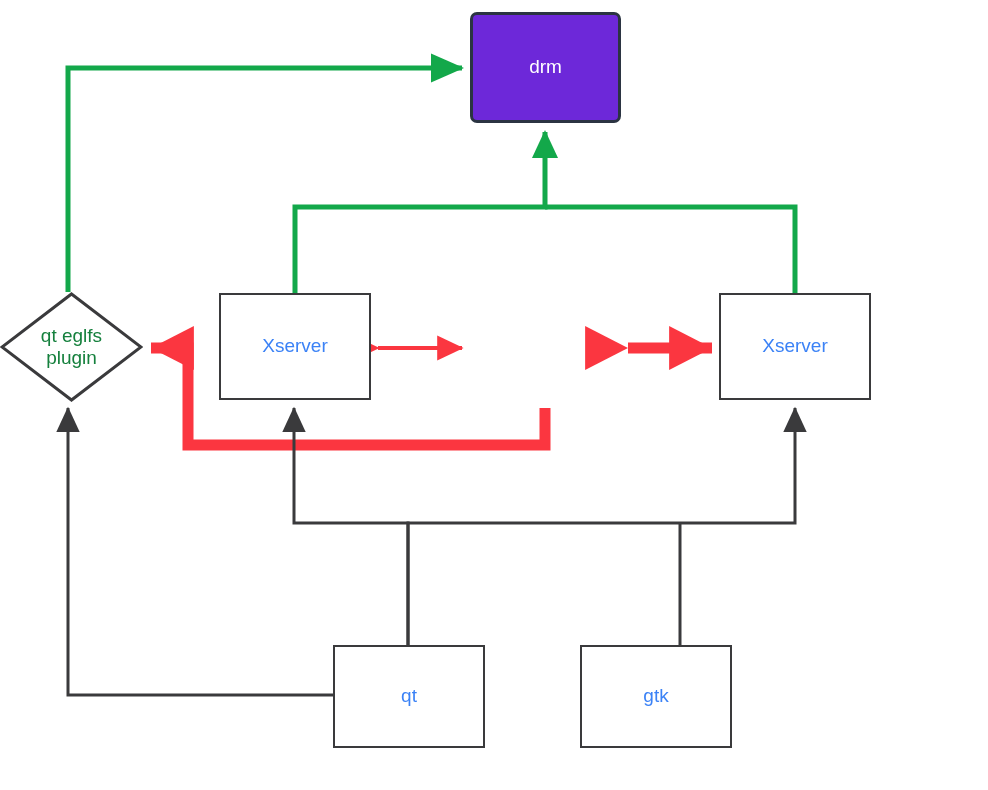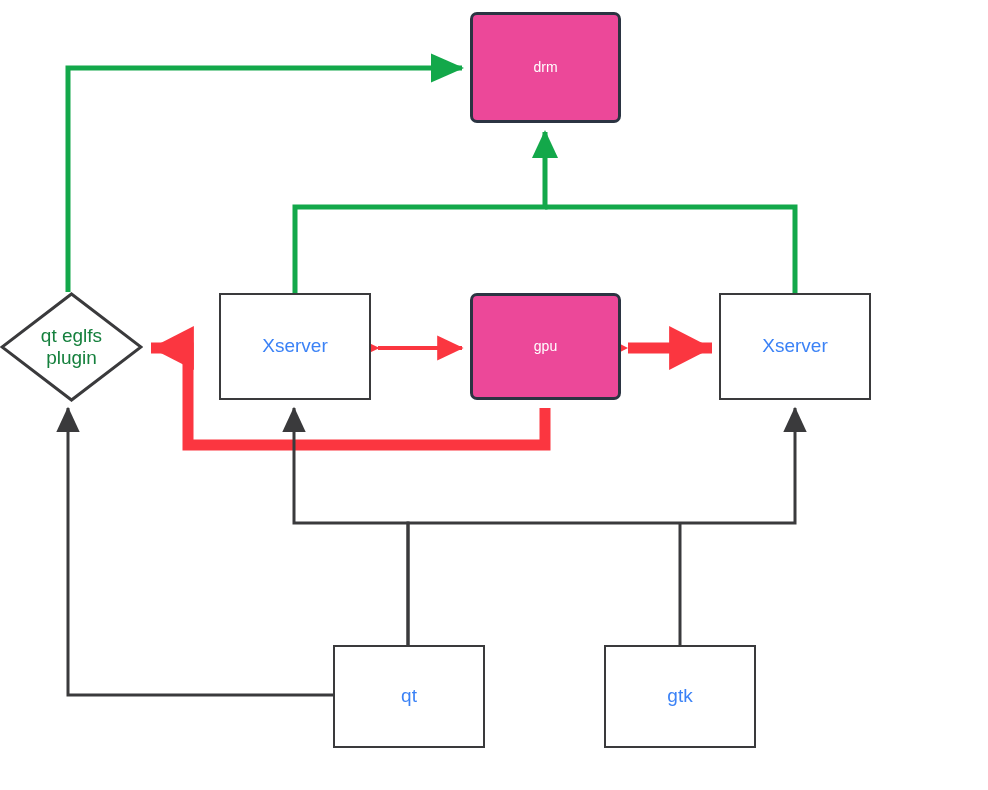--- a/index.html
+++ b/index.html
@@ -38,24 +38,24 @@
     z-index: 5;
   }
   .node-box {
     border: 2px solid #3a3a3c;
     background: #ffffff;
     color: #3b82f6;
     font-size: 19px;
   }
   .node-accent {
     border: 3px solid #2b3442;
-    background: #ec4899;
+    background: #6d28d9;
     color: #ffffff;
     border-radius: 7px;
-    font-size: 14px;
+    font-size: 19px;
   }
   .node-diamond {
     background: transparent;
     border: none;
     color: #15803d;
     font-size: 19px;
   }
   .node-diamond .diamond-shape {
     position: absolute;
     left: 0;
@@ -123,29 +123,26 @@
       <polygon points="71.5,2 141,55 71.5,108 2,55" fill="#ffffff" stroke="#3a3a3c" stroke-width="3"></polygon>
     </svg>
     <span class="diamond-label">qt eglfs
 plugin</span>
   </div>
 
   <div class="node node-box" style="left: 219px; top: 293px; width: 152px; height: 107px;">
     <span>Xserver</span>
   </div>
 
-  <div class="node node-accent" style="left: 470px; top: 293px; width: 151px; height: 107px;">
-    <span>gpu</span>
-  </div>
 
   <div class="node node-box" style="left: 719px; top: 293px; width: 152px; height: 107px;">
     <span>Xserver</span>
   </div>
 
   <div class="node node-box" style="left: 333px; top: 645px; width: 152px; height: 103px;">
     <span>qt</span>
   </div>
 
-  <div class="node node-box" style="left: 604px; top: 645px; width: 152px; height: 103px;">
+  <div class="node node-box" style="left: 580px; top: 645px; width: 152px; height: 103px;">
     <span>gtk</span>
   </div>
 
 </div>
 
 </body></html>

